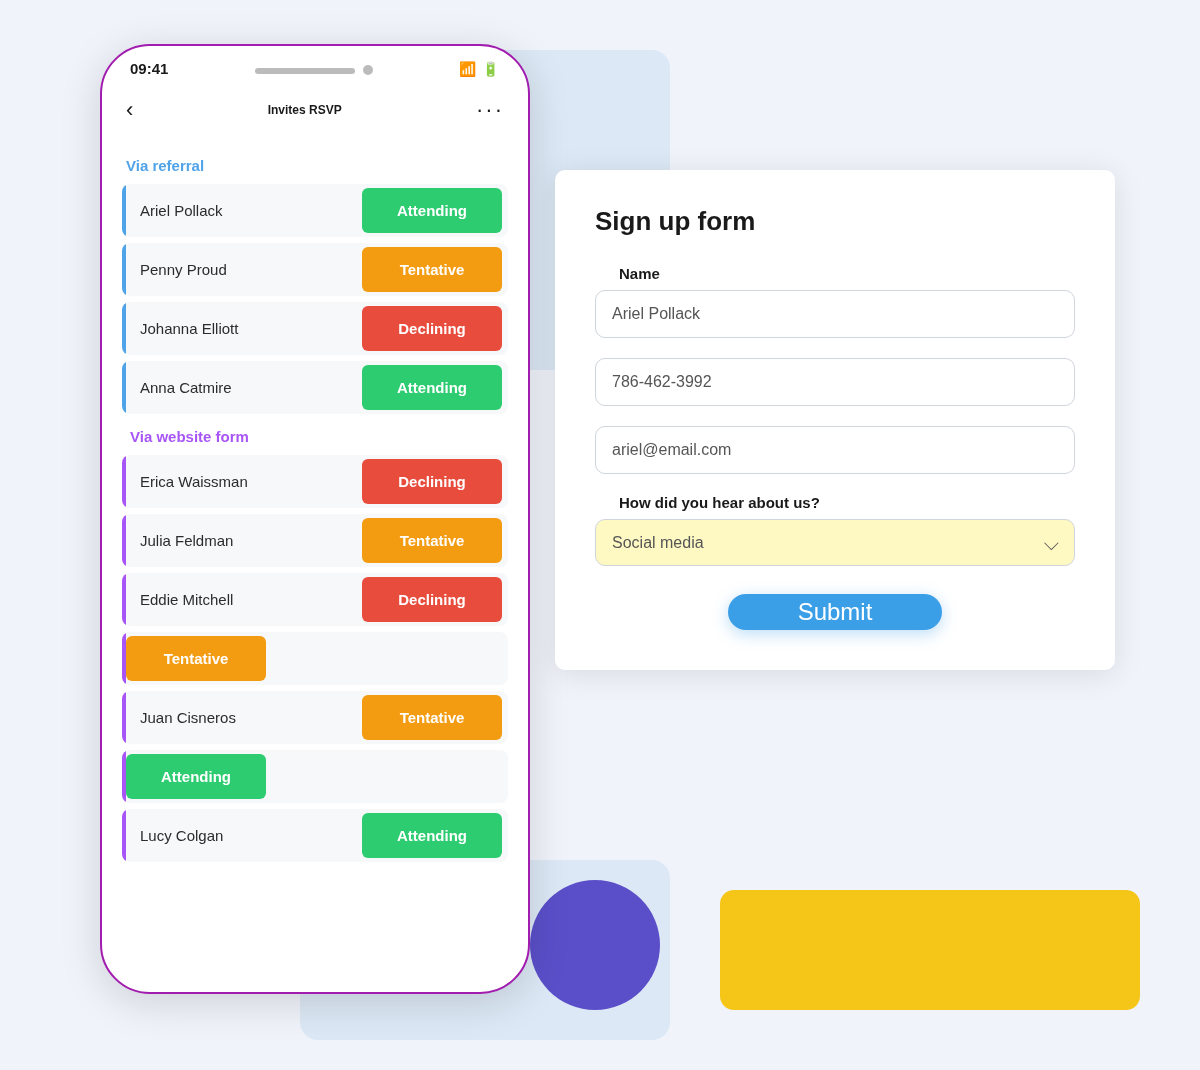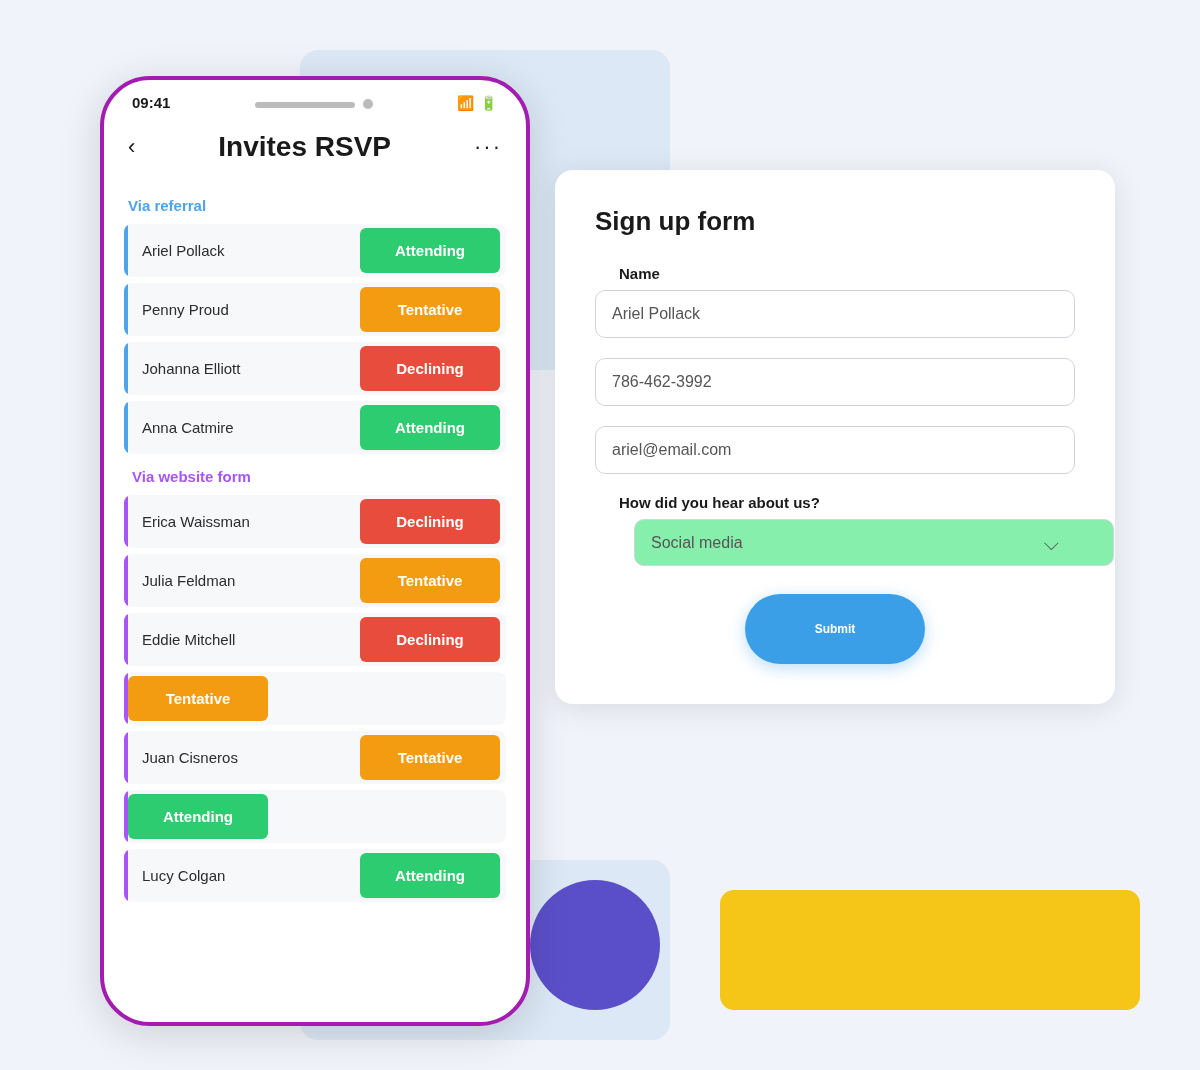--- a/index.html
+++ b/index.html
@@ -40,30 +40,30 @@
       width: 420px;
       height: 120px;
       background: #f5c518;
       border-radius: 14px;
       z-index: 0;
     }
 
     
     .phone {
       position: absolute;
-      top: 76px;
+      top: 44px;
       left: 100px;
       width: 430px;
       height: 950px;
       background: #ffffff;
       border-radius: 50px;
       box-shadow: 0 8px 40px rgba(0,0,0,0.15);
       z-index: 10;
       overflow: hidden;
-      border: 4px solid #a21caf;
+      border: 2px solid #a21caf;
     }
 
     
     .phone-status-bar {
       display: flex;
       justify-content: space-between;
       align-items: center;
       padding: 14px 28px 6px;
     }
     .phone-time {
@@ -85,21 +85,21 @@
       align-items: center;
       justify-content: space-between;
       padding: 14px 24px 10px;
     }
     .phone-back {
       font-size: 22px;
       color: #1a1a1a;
       cursor: pointer;
     }
     .phone-title {
-      font-size: 28px;
+      font-size: 12px;
       font-weight: 700;
       color: #1a1a1a;
     }
     .phone-more {
       font-size: 22px;
       letter-spacing: 2px;
       color: #1a1a1a;
       cursor: pointer;
     }
 
@@ -158,21 +158,21 @@
     .status-tentative { background: #f39c12; }
     .status-declining { background: #e74c3c; }
 
     
     .form-card {
       position: absolute;
       top: 170px;
       left: 555px;
       width: 560px;
       background: #fff;
-      border-radius: 18px;
+      border-radius: 10px;
       box-shadow: 0 4px 30px rgba(0,0,0,0.10);
       padding: 36px 40px 40px;
       z-index: 10;
     }
     .form-title {
       font-size: 26px;
       font-weight: 700;
       color: #1a1a1a;
       margin-bottom: 28px;
     }
@@ -200,44 +200,43 @@
       margin-bottom: 28px;
     }
     .form-select {
       width: 100%;
       border: 1.5px solid #d0d5dd;
       border-radius: 10px;
       padding: 14px 16px;
       font-size: 16px;
       color: #555;
       appearance: none;
-      background: #86efac;
+      background: #fef9c3;
       outline: none;
       cursor: pointer;
-      margin-left: 39px;
     }
     .select-arrow {
       position: absolute;
       right: 16px;
       top: 50%;
       transform: translateY(-50%);
       font-size: 20px;
       color: #555;
       pointer-events: none;
     }
     .submit-btn {
       display: block;
       margin: 0 auto;
       background: #3b9fe8;
       color: #fff;
-      font-size: 12px;
-      font-weight: 700;
+      font-size: 24px;
+      font-weight: 400;
       border: none;
       border-radius: 50px;
-      padding: 28px 70px;
+      padding: 4px 70px;
       cursor: pointer;
       box-shadow: 0 4px 16px rgba(59,159,232,0.35);
     }
 
     
     .deco-circle-purple {
       position: absolute;
       bottom: 60px;
       left: 530px;
       width: 130px;

